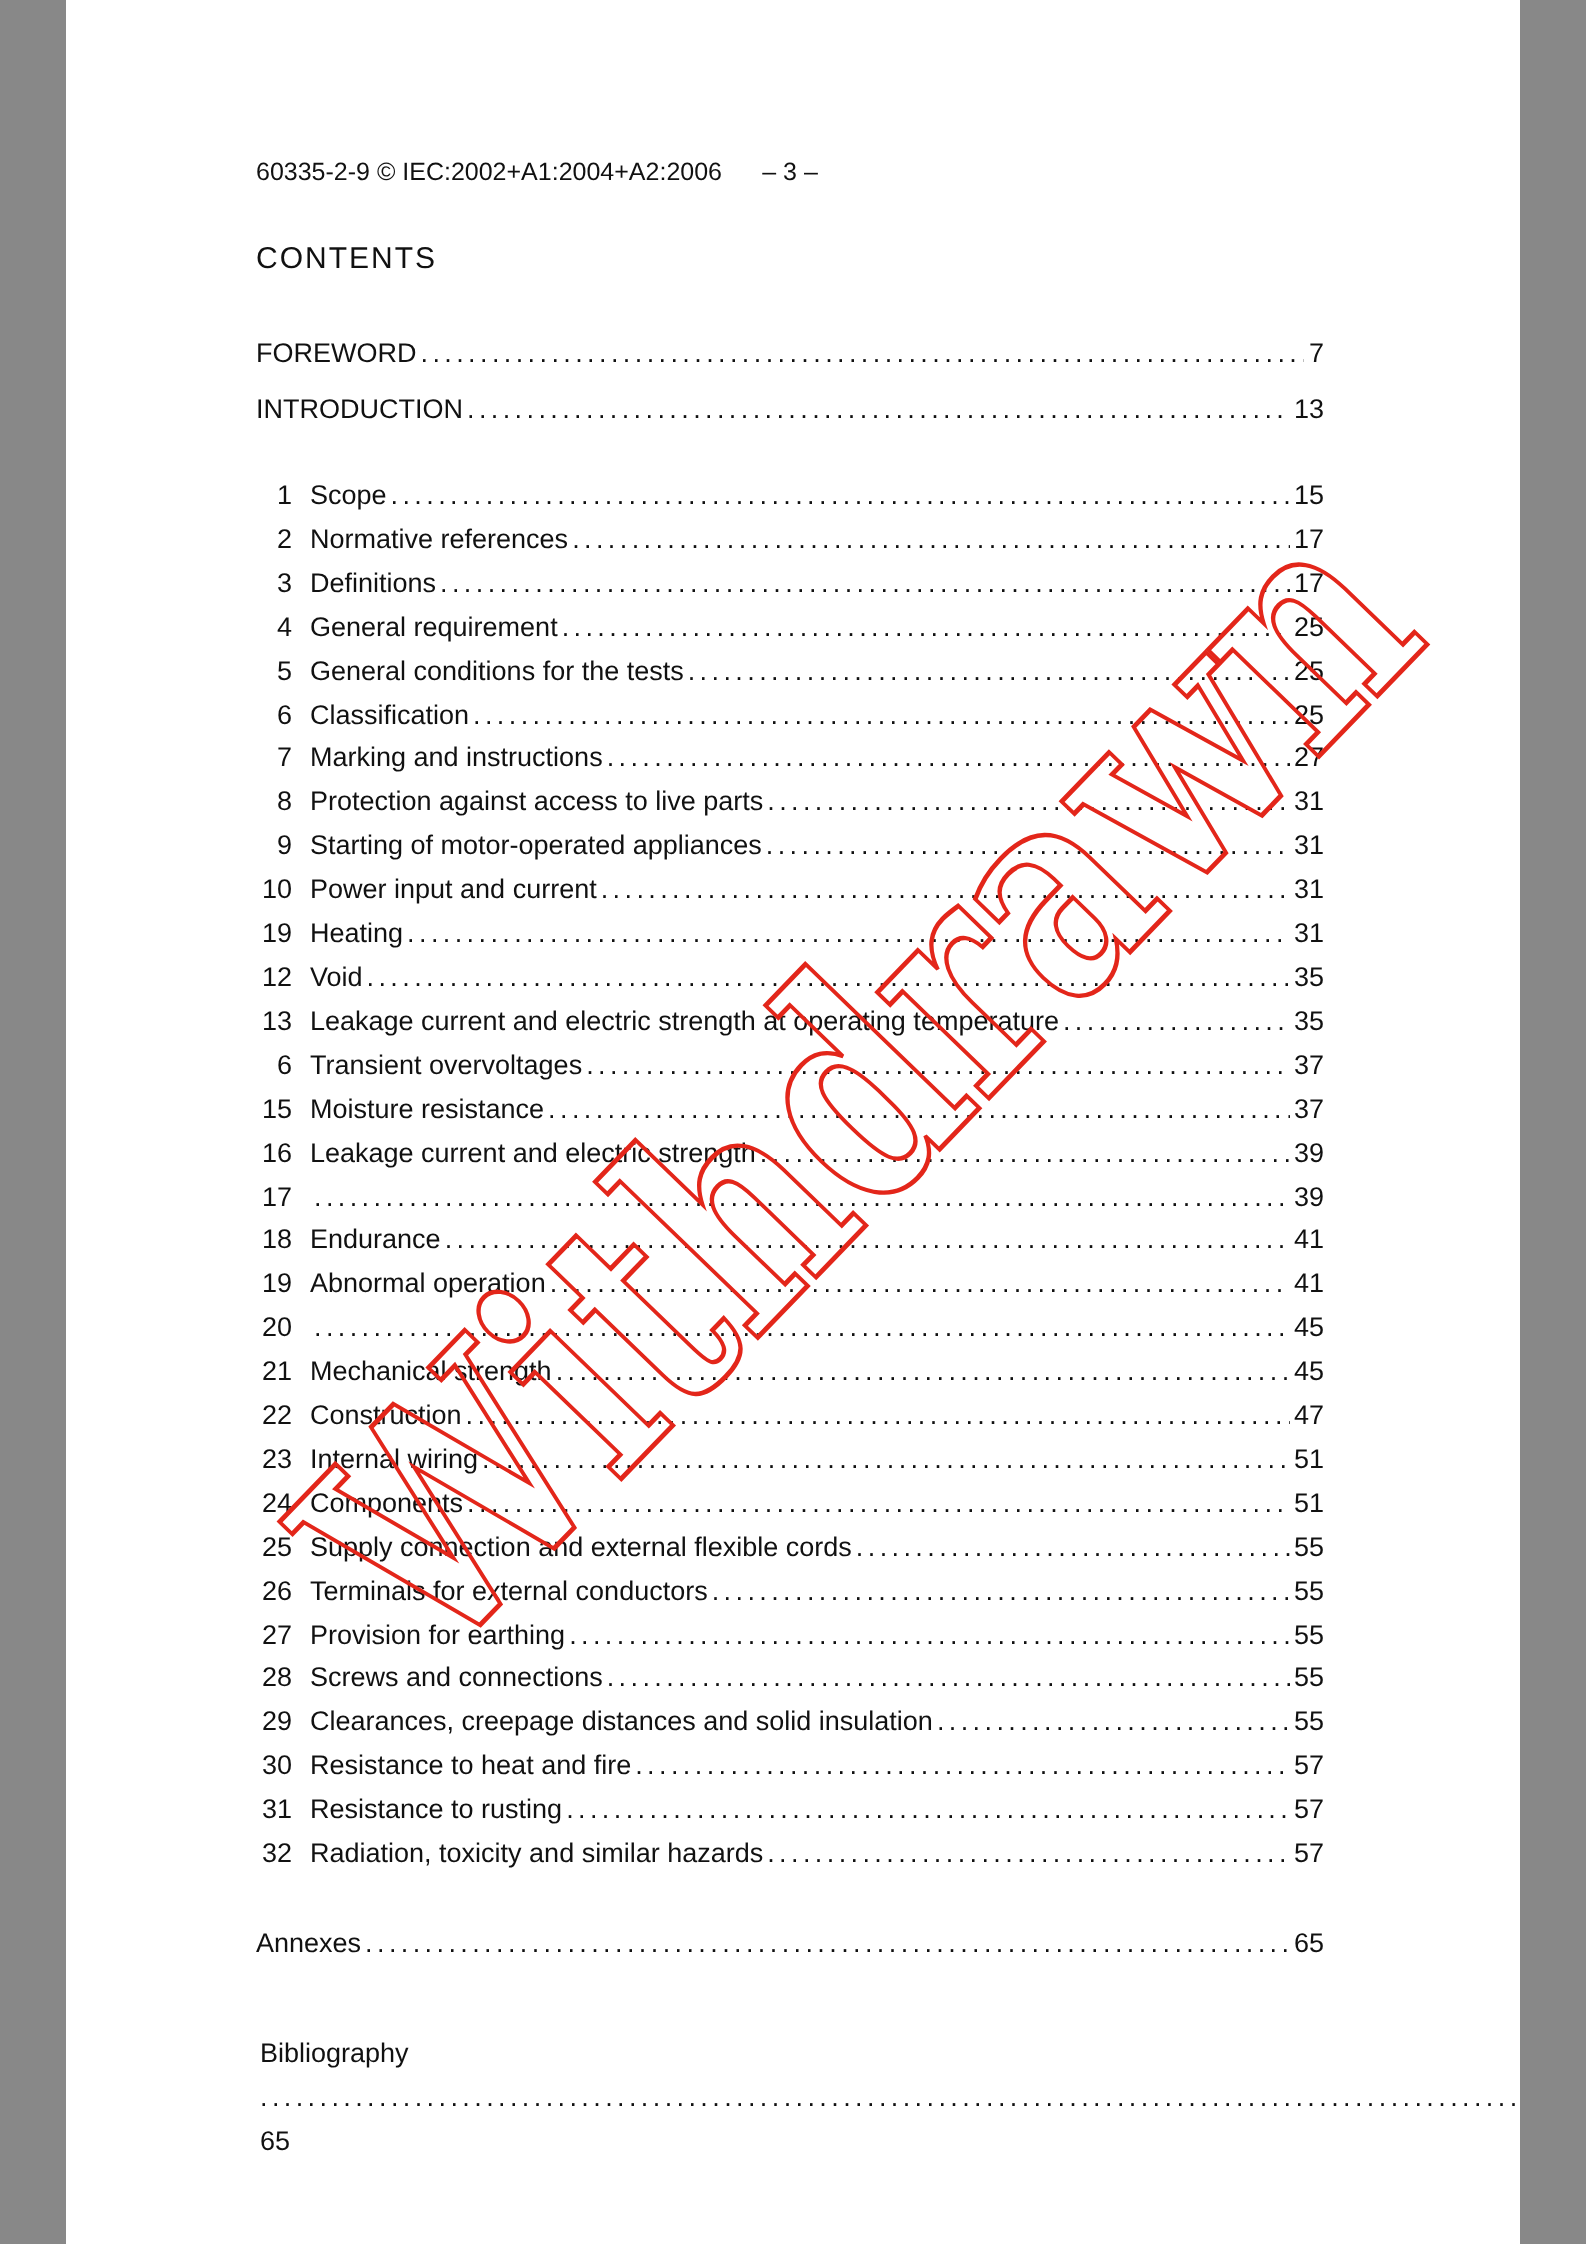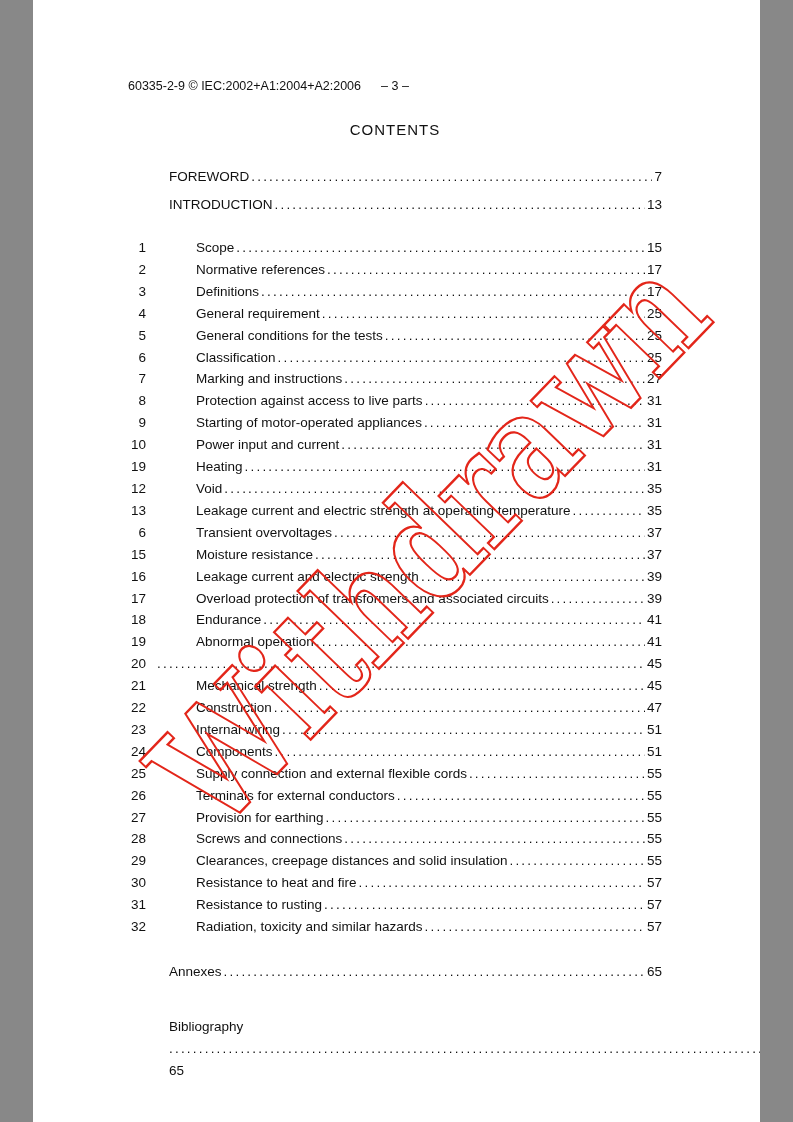--- a/index.html
+++ b/index.html
@@ -26,21 +26,21 @@
   }
   .page-marker {
     position: absolute;
     left: 50%;
     transform: translateX(-50%);
     white-space: nowrap;
   }
 
   .contents-title {
     margin-top: 27px;
-    text-align: center;
+    text-align: left;
     font-size: 15px;
     letter-spacing: 1px;
     color: #111111;
   }
 
   .toc-front { margin-top: 25px; }
   .toc-front .toc-row { line-height: 28px; }
 
   .toc-main { margin-top: 18px; }
   .toc-main .toc-row { line-height: 21.9px; }
@@ -54,21 +54,21 @@
     align-items: baseline;
     font-size: 13.5px;
     white-space: nowrap;
   }
   .toc-num {
     flex: 0 0 18px;
     width: 18px;
     text-align: right;
     margin-right: 9px;
   }
-  .toc-label { flex: 0 0 auto; margin-left: 41px; }
+  .toc-label { flex: 0 0 auto; }
   .toc-dots {
     flex: 1 1 auto;
     overflow: hidden;
     white-space: nowrap;
     margin: 0 2px;
     letter-spacing: 2.2px;
     color: #111111;
   }
   .toc-dots::after {
     content: "..........................................................................................................................................................................................................................";
@@ -205,21 +205,20 @@
         <span class="toc-page">37</span>
       </div>
       <div class="toc-row">
         <span class="toc-num">16</span>
         <span class="toc-label">Leakage current and electric strength</span>
         <span class="toc-dots"></span>
         <span class="toc-page">39</span>
       </div>
       <div class="toc-row">
         <span class="toc-num">17</span>
-        <span class="toc-label">Overload protection of transformers and associated circuits</span>
         <span class="toc-dots"></span>
         <span class="toc-page">39</span>
       </div>
       <div class="toc-row">
         <span class="toc-num">18</span>
         <span class="toc-label">Endurance</span>
         <span class="toc-dots"></span>
         <span class="toc-page">41</span>
       </div>
       <div class="toc-row">

